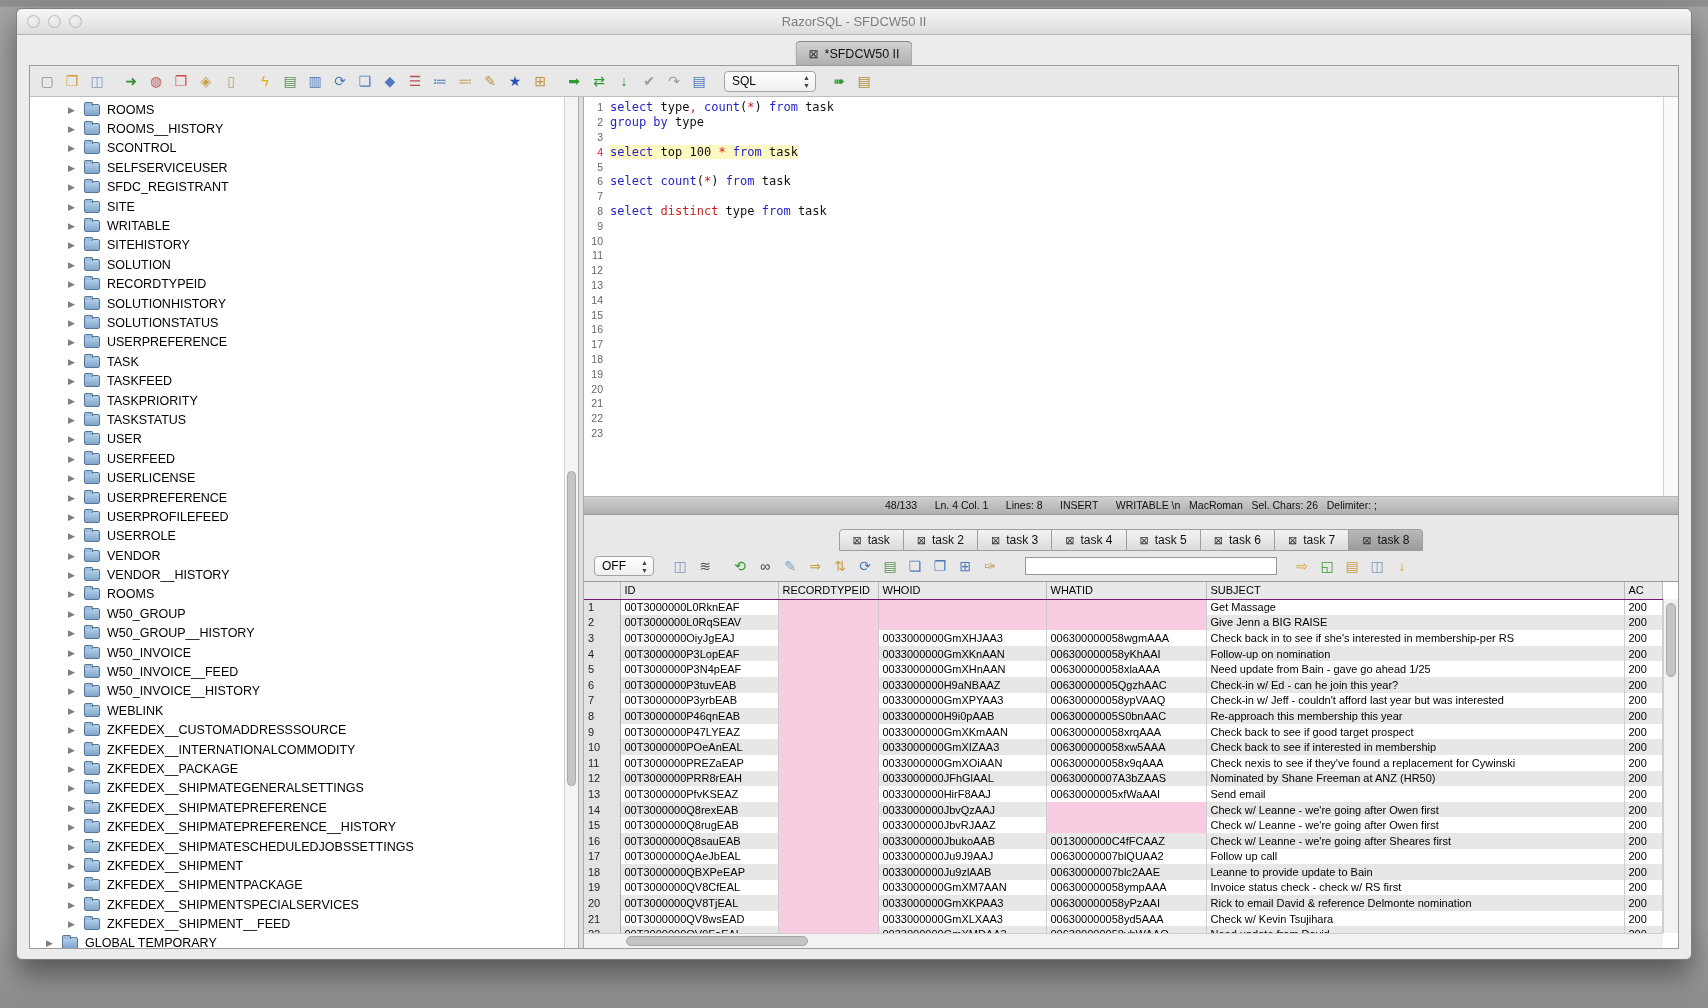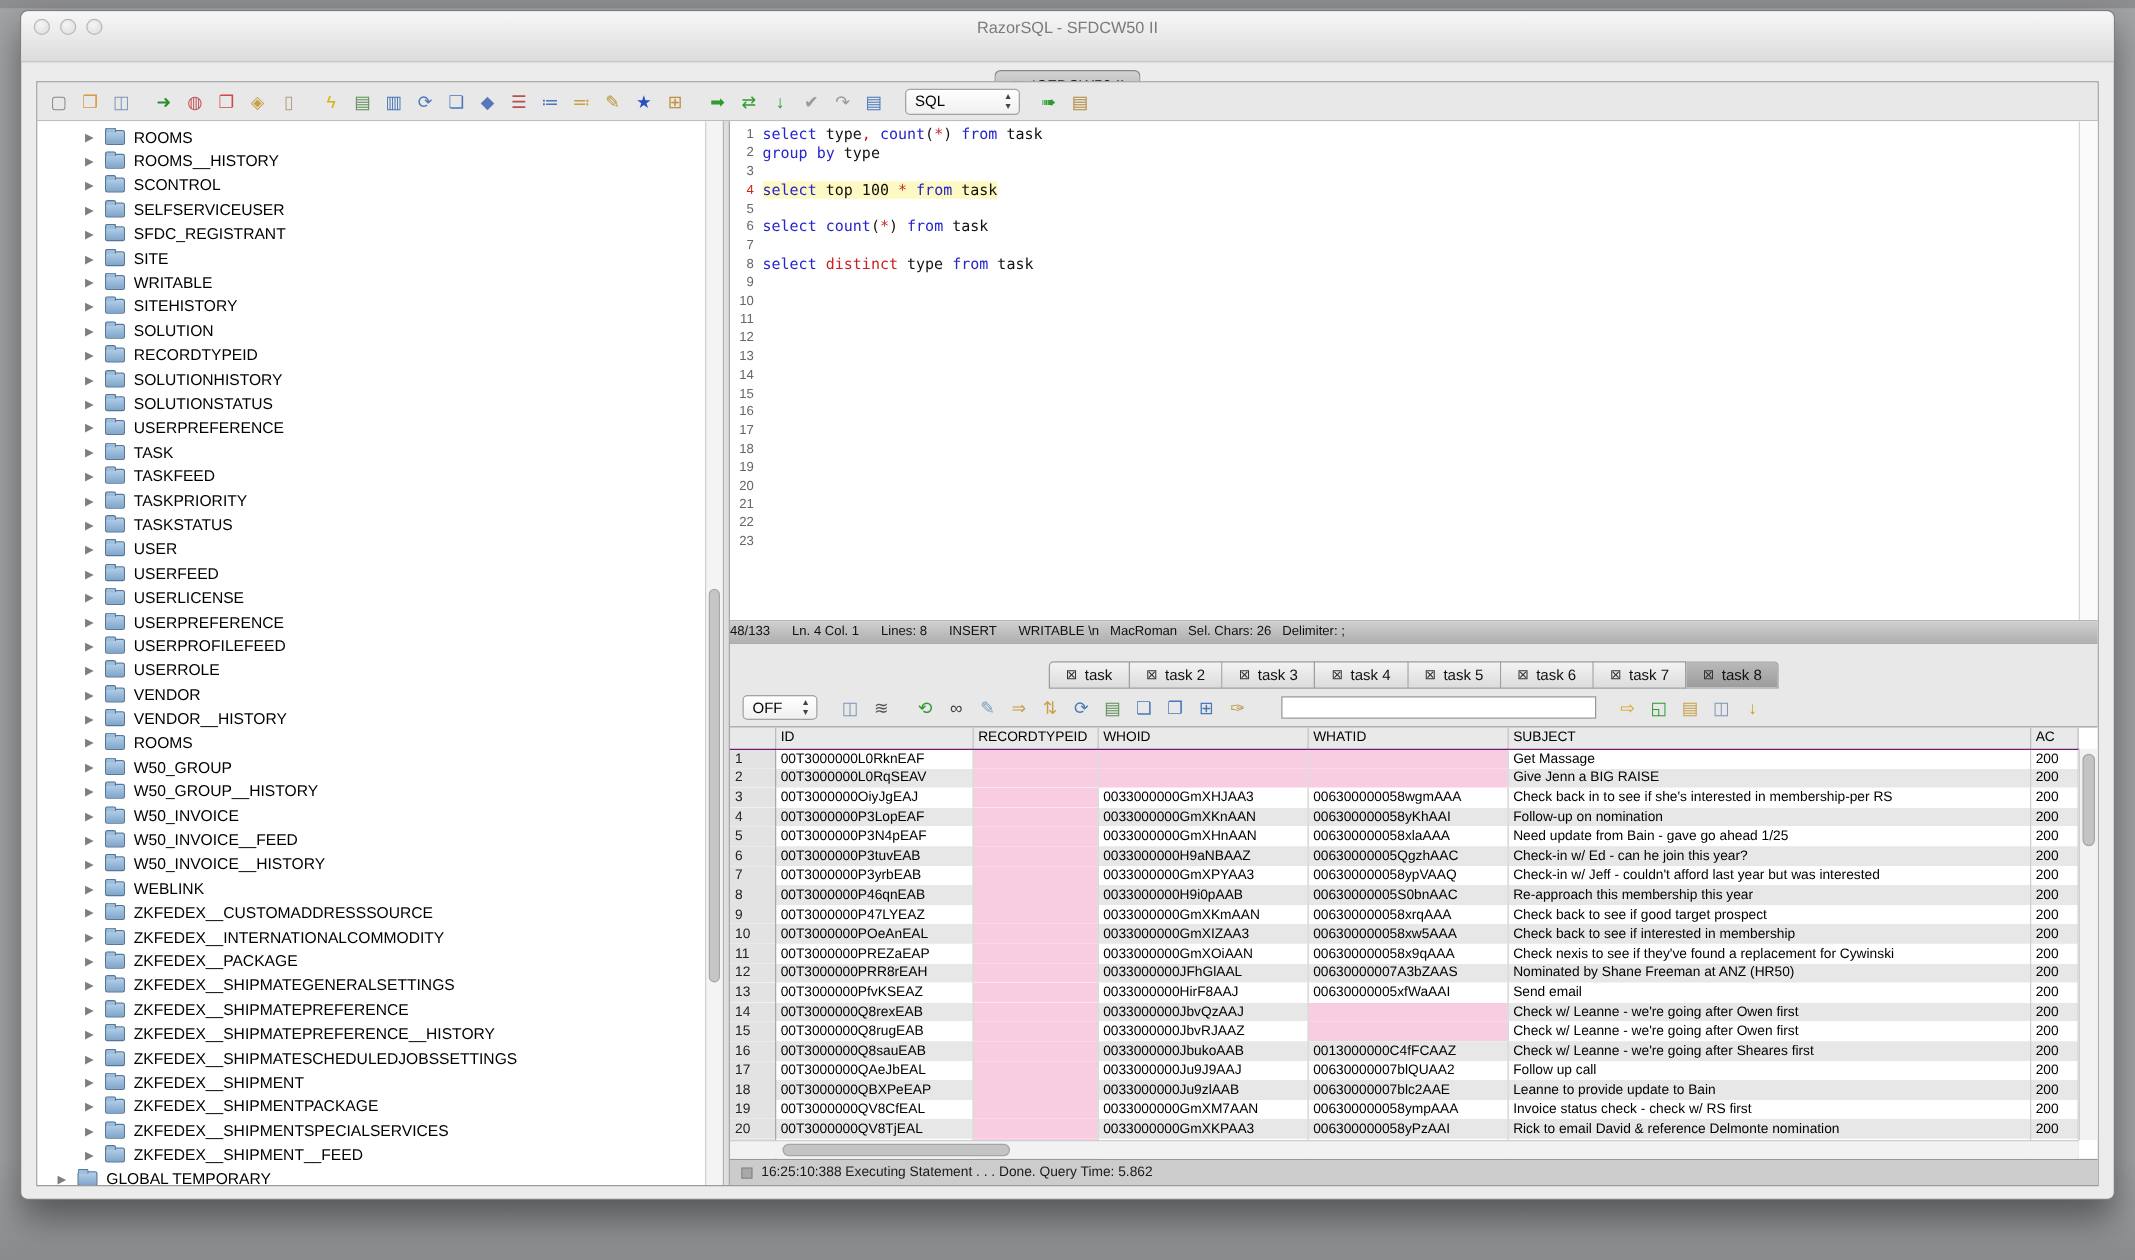--- a/index.html
+++ b/index.html
@@ -1,20 +1,20 @@
 <!DOCTYPE html>
 <html><head>
 <meta charset="utf-8">
 <style>
   *{box-sizing:border-box;margin:0;padding:0}
   html,body{width:1708px;height:1008px;overflow:hidden;font-family:"Liberation Sans",sans-serif}
   .desktop{position:relative;width:1708px;height:1008px;background:linear-gradient(#8e8f91 0px,#8e8f91 6px,#a3a4a6 7px,#a3a4a6 92%,#8a8b8d 100%)}
   .window{position:absolute;left:16px;top:8px;width:1676px;height:952px;background:#ececec;border:1px solid #7f7f7f;border-radius:6px;box-shadow:0 14px 30px rgba(0,0,0,.45)}
   
-  .titlebar{height:41px;background:linear-gradient(#f7f7f7,#dcdcdc);border-bottom:1px solid #b2b2b2;border-radius:6px 6px 0 0;position:relative}
+  .titlebar{height:26px;background:linear-gradient(#f7f7f7,#dcdcdc);border-bottom:1px solid #b2b2b2;border-radius:6px 6px 0 0;position:relative}
   .lights{position:absolute;left:10px;top:6px;display:flex;gap:8px}
   .light{width:13px;height:13px;border-radius:50%;border:1px solid #b9b9b9;background:radial-gradient(circle at 40% 35%,#f4f4f4,#dcdcdc)}
   .wtitle{text-align:center;line-height:25px;font-size:13px;color:#7c7c7c}
   
   .tabstrip{height:31px;position:relative}
   .doctab{position:absolute;left:50%;transform:translateX(-50%);top:6px;height:25px;display:flex;align-items:center;gap:6px;padding:0 12px;background:linear-gradient(#d2d2d2,#aeaeae);border:1px solid #878787;border-bottom:none;border-radius:5px 5px 0 0;font-size:12.5px;color:#111}
   .closebox{font-size:12px;color:#333;line-height:1}
   
   .content{position:absolute;left:12px;right:12px;top:56px;bottom:10px;border:1px solid #9b9b9b;background:#e8e8e8;display:flex;flex-direction:column}
   
@@ -39,21 +39,21 @@
   .rightpane{flex:1;display:flex;flex-direction:column;min-width:0;background:#e8e8e8}
   .editor{height:400px;flex:0 0 400px;background:#fff;display:flex;overflow:hidden;border-bottom:1px solid #b5b5b5}
   .elines{flex:1;padding-top:3px;overflow:hidden}
   .eline{display:flex;height:14.8px;align-items:center}
   .gut{width:26px;flex:0 0 26px;text-align:right;padding-right:7px;color:#666;font-size:10.5px}
   .gut.cur{color:#cc2222}
   .code{font-family:"DejaVu Sans Mono",monospace;font-size:12px;white-space:pre}
   .code .sel{background:#fef9c3}
   .tk-k{color:#2525cc}.tk-p{color:#cc2020}.tk-t{color:#111}
   .editorsb{width:15px;flex:0 0 15px;background:#fafafa;border-left:1px solid #d5d5d5}
-  .estatus{height:18px;flex:0 0 18px;background:linear-gradient(#cfcfcf,#b0b0b0);border-bottom:1px solid #979797;font-size:10.5px;line-height:17px;color:#111;white-space:pre}
+  .estatus{height:18px;flex:0 0 18px;background:linear-gradient(#cfcfcf,#b0b0b0);border-bottom:1px solid #979797;text-align:center;font-size:10.5px;line-height:17px;color:#111;white-space:pre}
   .gapstrip{height:13px;flex:0 0 13px}
   
   .rtabs{height:23px;flex:0 0 23px;display:flex;justify-content:center;align-items:flex-end}
   .rtab{height:22px;padding:0 13px;display:flex;align-items:center;gap:6px;font-size:12px;color:#111;background:linear-gradient(#f3f3f3,#dcdcdc);border:1px solid #9e9e9e;border-left:none}
   .rtab:first-child{border-left:1px solid #9e9e9e;border-radius:4px 0 0 0}
   .rtab:last-child{border-radius:0 4px 0 0}
   .rtab.active{background:linear-gradient(#b9b9b9,#9c9c9c)}
   .rtab .closebox{font-size:11px}
   
   .rtoolbar{height:30px;flex:0 0 30px;display:flex;align-items:center;padding:0 10px;gap:7px}
@@ -771,22 +771,18 @@
                 </tbody>
               </table>
             <div class="tblvscroll">
                 <div class="thumb"></div>
               </div>
             <div class="hscroll">
                 <div class="thumb"></div>
               </div>
           </div>
 
-          <div class="bstatus">
-            <span class="sqicon"></span>
-            <span>16:25:10:388 Executing Statement . . . Done. Query Time: 5.862</span>
-          </div>
 
         </div>
       </div>
     </div>
   </div>
 </div>
 
 </body></html>

